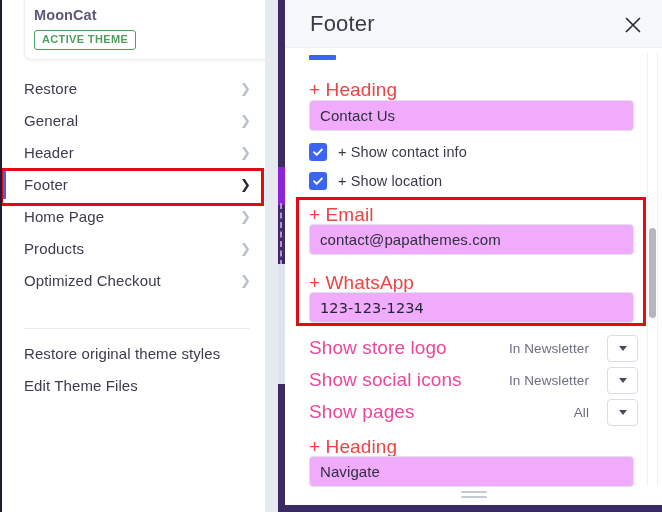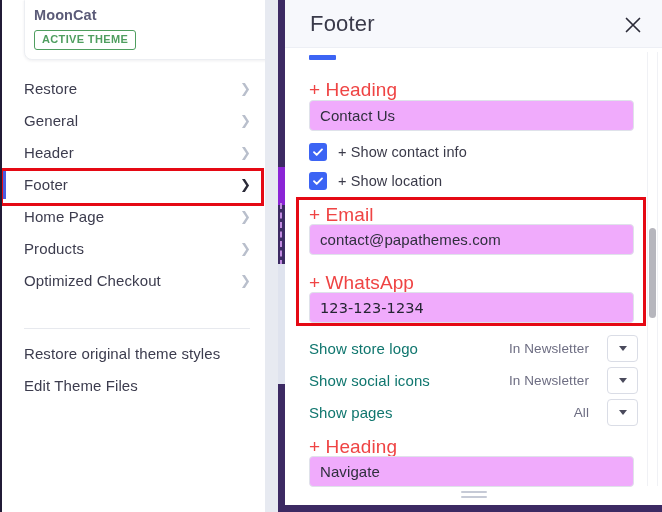--- a/index.html
+++ b/index.html
@@ -265,22 +265,22 @@
 
   .select-row {
     position: absolute;
     left: 24px;
     width: 329px;
     height: 30px;
     display: flex;
     align-items: center;
   }
   .select-row .sel-name {
-    font-size: 15px;
-    color: #0f766e;
+    font-size: 19px;
+    color: #ec4899;
     flex: 1;
     letter-spacing: .1px;
   }
   .select-row .sel-value {
     font-size: 13.5px;
     color: #6d6d82;
     margin-right: 18px;
     letter-spacing: .1px;
   }
   .select-row .sel-btn {

